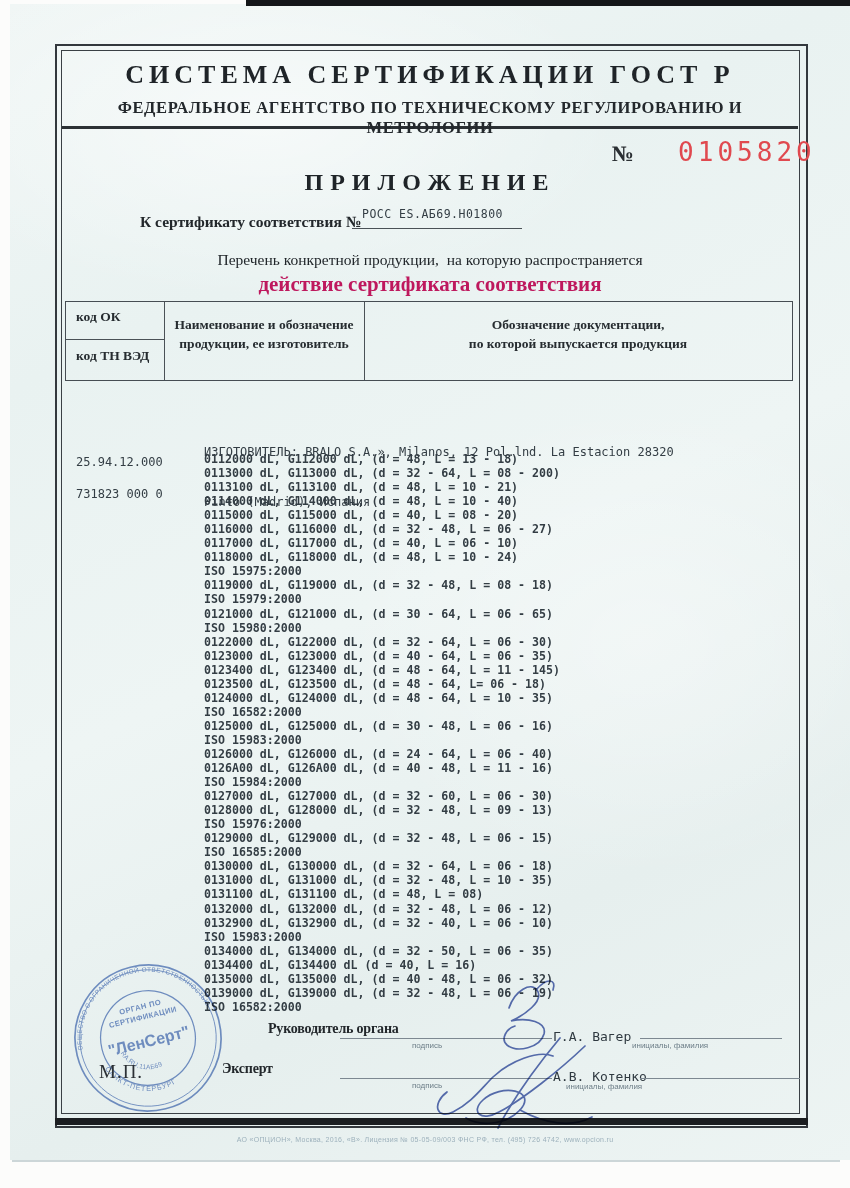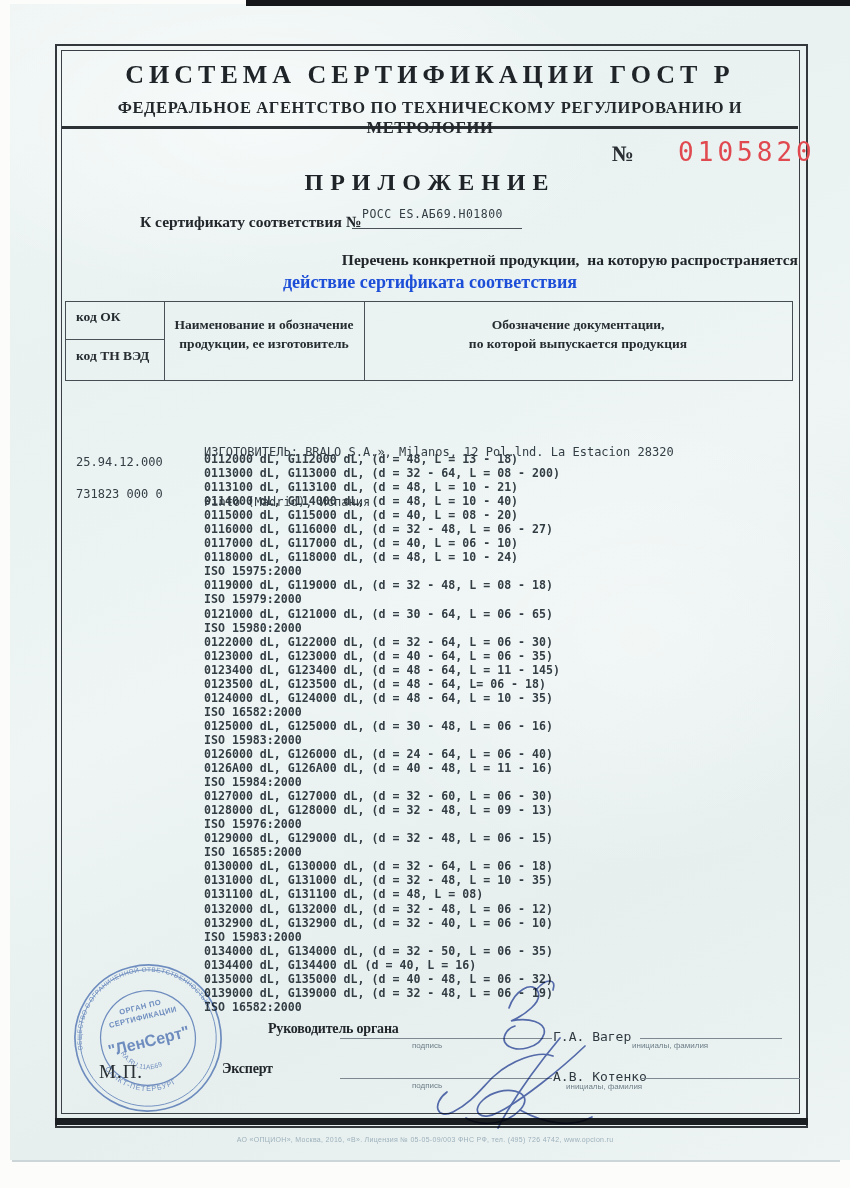--- a/index.html
+++ b/index.html
@@ -29,22 +29,22 @@
     letter-spacing:4px;color:var(--blank-number-red,#e0494f);margin-left:32px;}
 
   .appendix{left:62px;top:169px;width:736px;text-align:center;
     font-weight:bold;font-size:24px;letter-spacing:7px;color:#1f2428;}
 
   .cert-label{left:140px;top:213px;font-weight:bold;font-size:15.5px;color:#22272b;}
   .cert-value{left:362px;top:207px;font-family:"DejaVu Sans Mono",monospace;
     font-size:11.5px;letter-spacing:.5px;color:#3a444b;}
   .cert-line{left:352px;top:228px;width:170px;height:1px;background:#4a5156;}
 
-  .scope1{left:62px;top:251px;width:736px;text-align:right;font-weight:bold;font-size:15.5px;color:#21262a;white-space:pre;}
-  .scope2{left:62px;top:272px;width:736px;text-align:center;font-weight:bold;font-size:18px;color:#1d4ed8;}
+  .scope1{left:62px;top:251px;width:736px;text-align:center;font-weight:normal;font-size:15.5px;color:#21262a;white-space:pre;}
+  .scope2{left:62px;top:272px;width:736px;text-align:center;font-weight:bold;font-size:21px;color:#be185d;}
 
   .table{left:65px;top:301px;width:726px;height:78px;border:1.5px solid #464d53;}
   .table .v{position:absolute;top:0;bottom:0;width:1px;background:#4a5156;}
   .v1{left:98px}.v2{left:298px}
   .hdiv{position:absolute;left:0;top:37px;width:98px;height:1px;background:#4a5156;}
   .thc{position:absolute;font-weight:bold;font-size:13.5px;color:#262c30;}
   .code-ok-h{left:10px;top:7px;}
   .code-tnved-h{left:10px;top:46px;}
   .col2h{left:98px;top:13px;width:200px;text-align:center;line-height:19px;}
   .col3h{left:298px;top:13px;width:428px;text-align:center;line-height:19px;}

